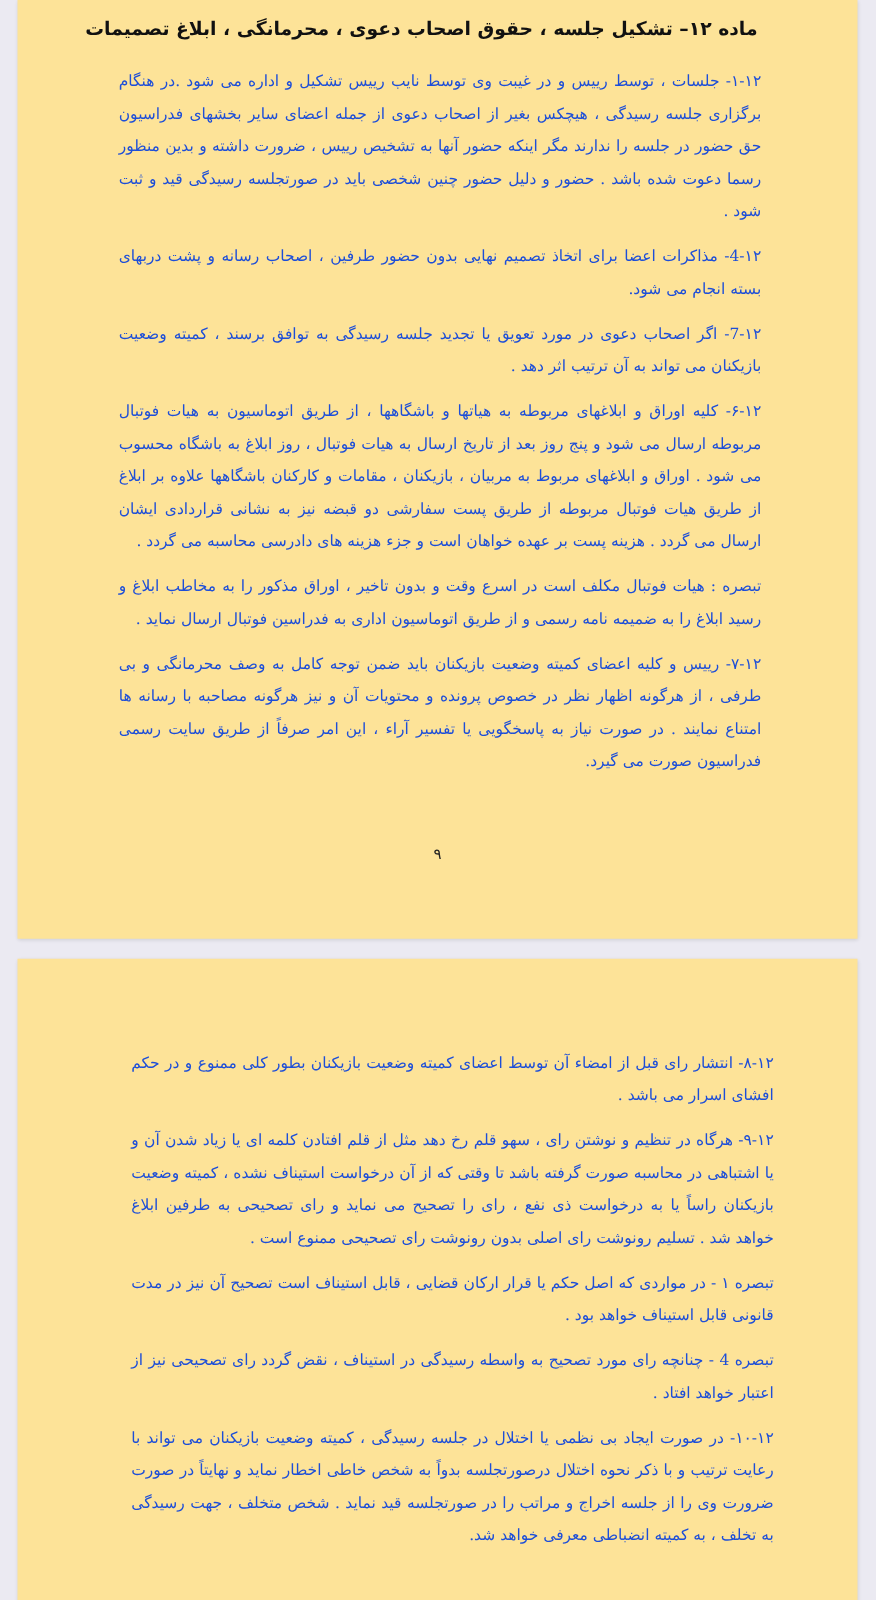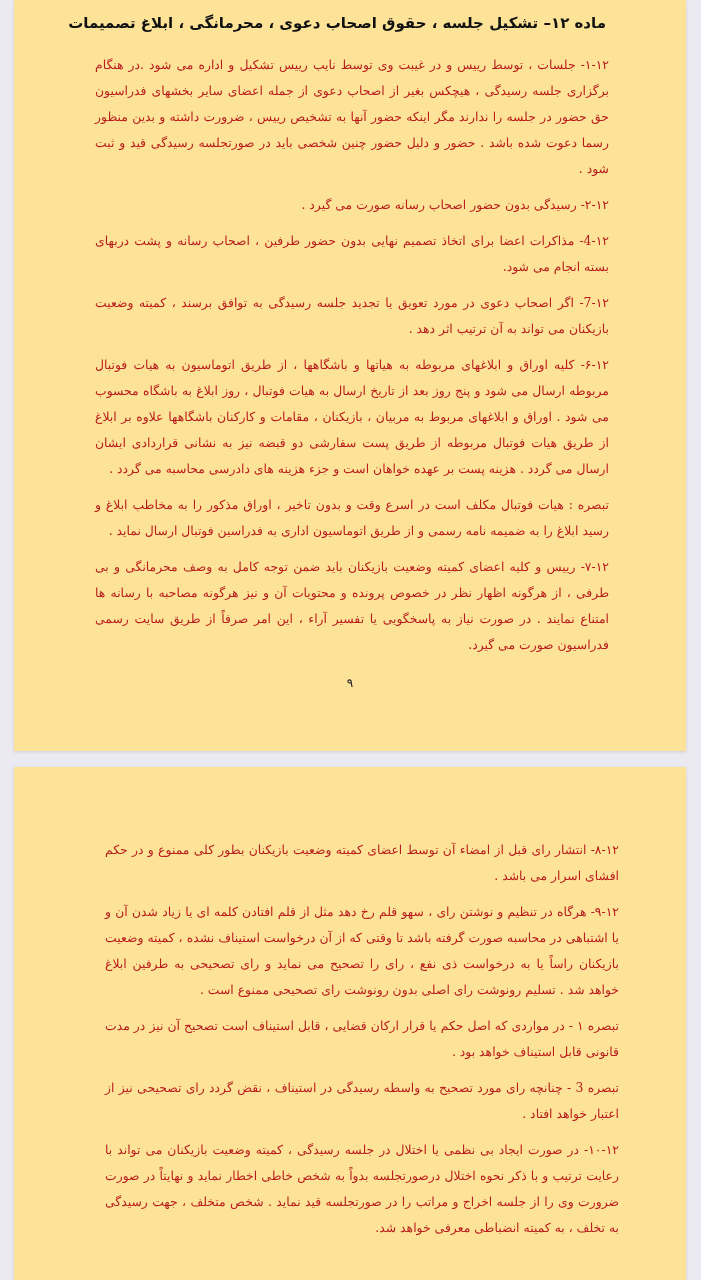--- a/index.html
+++ b/index.html
@@ -14,21 +14,21 @@
     left: 14px; width: 672px;
     background: #fde398;
     box-shadow: 0 1px 3px rgba(0,0,0,0.12);
   }
   .page1 { top: 0; height: 751px; }
   .page2 { top: 767px; height: 520px; }
   .content {
     position: absolute;
     left: 81px; width: 514px;
     direction: rtl; text-align: justify;
-    color: #b91c1c;
+    color: #1d4ed8;
   }
   .title {
     position: absolute; right: 80px; top: 14px;
     direction: rtl;
     font-family: "DejaVu Sans", sans-serif;
     font-weight: bold; font-size: 15px; color: #111;
     white-space: nowrap;
   }
   .para {
     font-family: "DejaVu Serif", serif;
@@ -41,31 +41,30 @@
     text-align: center; font-family: "DejaVu Serif", serif; font-size: 12px; color: #222;
   }
 </style>
 </head>
 <body>
 
 <div class="page page1">
   <div class="title">ماده ۱۲– تشکیل جلسه ، حقوق اصحاب دعوی ، محرمانگی ، ابلاغ تصمیمات</div>
   <div class="content" style="top:52px;">
     <p class="para">۱-۱۲- جلسات ، توسط رییس و در غیبت وی توسط نایب رییس تشکیل و اداره می شود .در هنگام برگزاری جلسه رسیدگی ، هیچکس بغیر از اصحاب دعوی از جمله اعضای سایر بخشهای فدراسیون حق حضور در جلسه را ندارند مگر اینکه حضور آنها به تشخیص رییس ، ضرورت داشته و بدین منظور رسما دعوت شده باشد . حضور و دلیل حضور چنین شخصی باید در صورتجلسه رسیدگی قید و ثبت شود .</p>
-    <p class="para">۲-۱۲- رسیدگی بدون حضور اصحاب رسانه صورت می گیرد .</p>
     <p class="para">4-۱۲-  مذاکرات اعضا برای اتخاذ تصمیم نهایی بدون حضور طرفین ، اصحاب رسانه و پشت دربهای بسته انجام می شود.</p>
     <p class="para">7-۱۲- اگر اصحاب دعوی در مورد تعویق یا تجدید جلسه رسیدگی به توافق برسند ، کمیته وضعیت بازیکنان می تواند به آن ترتیب اثر دهد .</p>
     <p class="para">۶-۱۲- کلیه اوراق و ابلاغهای مربوطه به هیاتها و باشگاهها ، از طریق اتوماسیون به هیات فوتبال مربوطه ارسال می شود و پنج روز بعد از تاریخ ارسال به هیات فوتبال ، روز ابلاغ به باشگاه محسوب می شود . اوراق و ابلاغهای مربوط به مربیان ، بازیکنان ، مقامات و کارکنان باشگاهها علاوه بر ابلاغ از طریق هیات فوتبال مربوطه از طریق پست سفارشی دو قبضه نیز به نشانی قراردادی ایشان ارسال می گردد . هزینه پست بر عهده خواهان است و جزء هزینه های دادرسی محاسبه می گردد .</p>
     <p class="para">تبصره : هیات فوتبال مکلف است در اسرع وقت و بدون تاخیر ، اوراق مذکور را به مخاطب ابلاغ و رسید ابلاغ را به ضمیمه نامه رسمی و از طریق اتوماسیون اداری به فدراسین فوتبال ارسال نماید .</p>
     <p class="para">۷-۱۲- رییس و کلیه اعضای کمیته وضعیت بازیکنان باید ضمن توجه کامل به وصف محرمانگی و بی طرفی ، از هرگونه اظهار نظر در خصوص پرونده و محتویات آن و نیز هرگونه مصاحبه با رسانه ها امتناع نمایند . در صورت نیاز به پاسخگویی یا تفسیر آراء ، این امر صرفاً از طریق سایت رسمی فدراسیون صورت می گیرد.</p>
   </div>
   <div class="page-number">۹</div>
 </div>
 
 <div class="page page2">
   <div class="content" style="top:70px;margin-left:10px;">
     <p class="para">۸-۱۲- انتشار رای قبل از امضاء آن توسط اعضای کمیته وضعیت بازیکنان بطور کلی ممنوع و در حکم افشای اسرار می باشد .</p>
     <p class="para">۹-۱۲- هرگاه در تنظیم و نوشتن رای ، سهو قلم رخ دهد مثل از قلم افتادن کلمه ای یا زیاد شدن آن و یا اشتباهی در محاسبه صورت گرفته باشد تا وقتی که از آن درخواست استیناف نشده ، کمیته وضعیت بازیکنان راساً یا به درخواست ذی نفع ، رای را تصحیح می نماید و رای تصحیحی به طرفین ابلاغ خواهد شد . تسلیم رونوشت رای اصلی بدون رونوشت رای تصحیحی ممنوع است .</p>
     <p class="para">تبصره ۱ - در مواردی که اصل حکم یا قرار ارکان قضایی ، قابل استیناف است تصحیح آن نیز در مدت قانونی قابل استیناف خواهد بود .</p>
-    <p class="para">تبصره 3 - چنانچه رای مورد تصحیح به واسطه رسیدگی در استیناف ، نقض گردد رای تصحیحی نیز از اعتبار خواهد افتاد .</p>
+    <p class="para">تبصره 4 - چنانچه رای مورد تصحیح به واسطه رسیدگی در استیناف ، نقض گردد رای تصحیحی نیز از اعتبار خواهد افتاد .</p>
     <p class="para">۱۰-۱۲- در صورت ایجاد بی نظمی یا اختلال در جلسه رسیدگی ، کمیته وضعیت بازیکنان می تواند با رعایت ترتیب و با ذکر نحوه اختلال درصورتجلسه بدواً به شخص خاطی اخطار نماید و نهایتاً در صورت ضرورت وی را از جلسه اخراج و مراتب را در صورتجلسه قید نماید . شخص متخلف ، جهت رسیدگی به تخلف ، به کمیته انضباطی معرفی خواهد شد.</p>
   </div>
 </div>
 
 </body></html>

